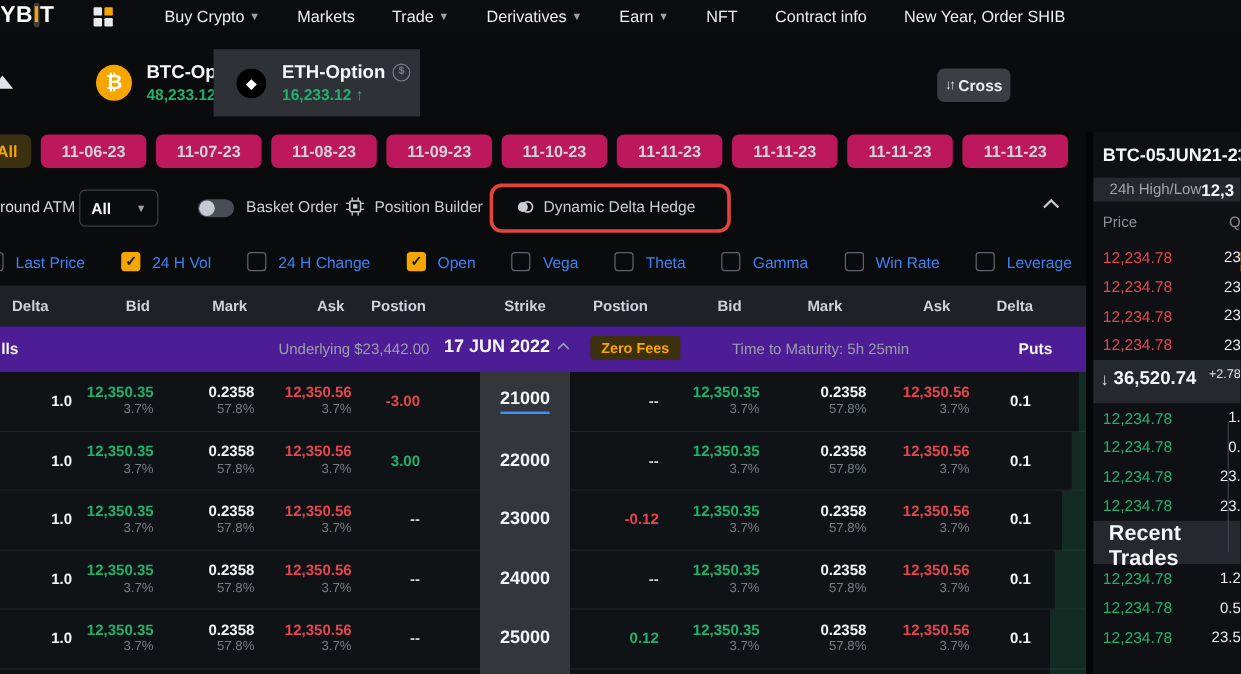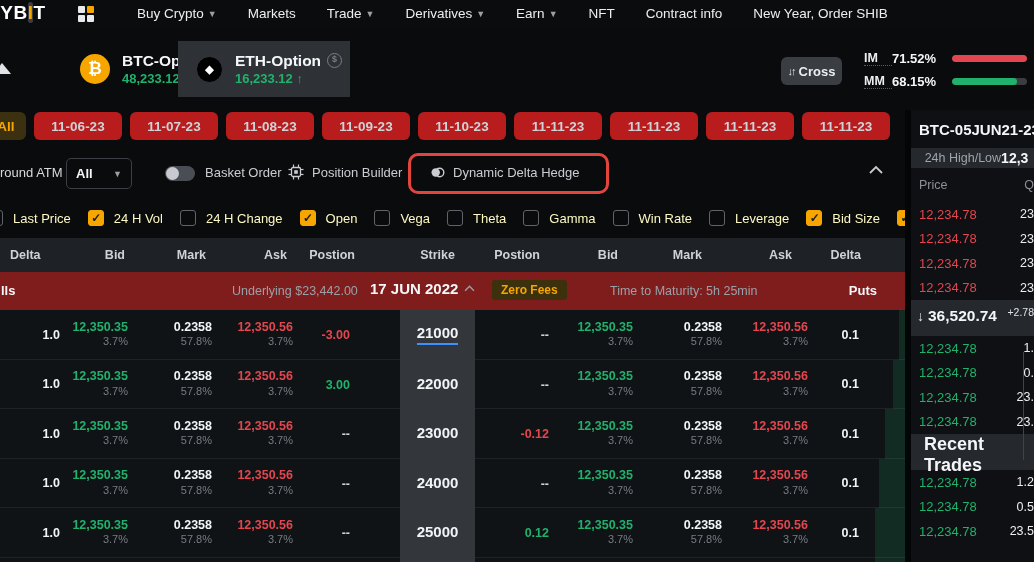--- a/index.html
+++ b/index.html
@@ -39,41 +39,41 @@
   .margrow{display:flex;align-items:center;height:15px;margin-bottom:8px;}
   .marglab{font-size:12.5px;font-weight:700;color:#eceef1;border-bottom:1px dotted #5a5e64;width:28px;}
   .margval{font-size:13px;font-weight:700;color:#f4f6f8;width:60px;}
   .bar{width:75px;height:7px;background:#3a3d42;border-radius:4px;overflow:hidden;}
   .bar i{display:block;height:100%;border-radius:4px;}
   .bar .imf{width:100%;background:#e3464e;}
   .bar .mmf{width:86%;background:#20b26c;}
 
   
   .dates{position:absolute;top:112px;left:0;width:905px;height:28px;display:flex;gap:8px;}
-  .dtab{min-width:88px;height:28px;background:#b91c1c;border-radius:6px;color:#cfd3d8;font-size:13.5px;font-weight:700;display:flex;align-items:center;justify-content:center;cursor:pointer;}
+  .dtab{min-width:88px;height:28px;background:#be185d;border-radius:6px;color:#cfd3d8;font-size:13.5px;font-weight:700;display:flex;align-items:center;justify-content:center;cursor:pointer;}
   .dtab.all{min-width:40px;margin-left:-14px;background:#3b3110;color:#f7a600;}
 
   
   .frow{position:absolute;top:150px;left:0;width:905px;height:46px;}
   .atmlab{position:absolute;left:0;top:15px;font-size:13px;color:#d6d9dd;}
   .rangesel{position:absolute;left:66px;top:8px;width:66px;height:31px;border:1px solid #3c4046;border-radius:5px;display:flex;align-items:center;justify-content:space-between;padding:0 9px;cursor:pointer;}
   .rangesel .rv{font-size:13px;font-weight:700;color:#f4f6f8;}
   .toggle{position:absolute;left:165px;top:16px;width:30px;height:15px;background:#4a4e54;border-radius:8px;cursor:pointer;}
   .toggle .knob{position:absolute;left:1px;top:1px;width:13px;height:13px;border-radius:50%;background:#c7cbd1;}
   .flab{position:absolute;top:15px;font-size:13px;color:#c9cdd2;}
   .basketlab{left:205px;}
   .chipico{position:absolute;left:288px;top:14px;}
   .builderlab{left:312px;}
   .ddhico{position:absolute;left:429px;top:14px;}
   .ddhlab{left:453px;}
   .collapse{position:absolute;left:868px;top:15px;cursor:pointer;}
   .annot{position:absolute;left:408px;top:153px;width:201px;height:41px;border:3px solid #e3453d;border-radius:10px;z-index:60;pointer-events:none;}
 
   
-  .checks{position:absolute;top:204px;left:0;width:905px;height:28px;display:flex;gap:17px;font-size:13px;color:#fef9c3;white-space:nowrap;}
+  .checks{position:absolute;top:204px;left:0;width:905px;height:28px;display:flex;gap:30px;font-size:13px;color:#3b82f6;white-space:nowrap;}
   .chk{display:flex;align-items:center;gap:10px;}
   .box{width:16px;height:16px;border-radius:3px;border:1.5px solid #60646a;position:relative;}
   .box.on{background:#f7a600;border-color:#f7a600;}
   .box.on::after{content:"✓";position:absolute;left:2.5px;top:-0.5px;font-size:12px;font-weight:700;color:#1a1c1e;}
   .chk.first{margin-left:-13px;}
 
   
   .main{position:absolute;top:238px;left:0;width:905px;height:324px;}
   .grid{display:grid;grid-template-columns:62px 70px 84px 80px 104px 75px 90px 75px 87px 85px 93px;}
   .thead{height:34px;background:#1e2125;align-items:center;font-size:12.5px;font-weight:700;color:#cfd3d8;}
@@ -82,21 +82,21 @@
   .th:nth-child(2){padding-right:7px;}
   .th:nth-child(3){padding-right:10px;}
   .th:nth-child(4){padding-right:9px;}
   .th:nth-child(5){padding-right:45px;}
   .th:nth-child(6){text-align:center;}
   .th:nth-child(7){padding-right:25px;}
   .th:nth-child(8){padding-right:22px;}
   .th:nth-child(9){padding-right:25px;}
   .th:nth-child(10){padding-right:20px;}
   .th:nth-child(11){padding-right:44px;}
-  .subrow{height:38px;background:#7f1d1d;position:relative;font-size:12.5px;color:#9aa0a8;}
+  .subrow{height:38px;background:#4c1d95;position:relative;font-size:12.5px;color:#9aa0a8;}
   .callslab{position:absolute;left:1px;top:11px;font-size:13px;font-weight:700;color:#f4f6f8;}
   .underly{position:absolute;left:232px;top:12px;}
   .expiry{position:absolute;left:370px;top:8px;font-size:15px;font-weight:700;color:#f4f6f8;display:flex;align-items:center;gap:6px;}
   .zfees{position:absolute;left:492px;top:8px;background:#3d300d;color:#f7a600;font-size:12px;font-weight:700;padding:3px 9px;border-radius:3px;}
   .matur{position:absolute;left:610px;top:12px;}
   .putslab{position:absolute;right:28px;top:11px;font-size:13px;font-weight:700;color:#f4f6f8;}
   .rows{position:relative;height:252px;background:#101316;}
   .strike-strip{position:absolute;left:400px;width:75px;top:0;bottom:0;background:#33373c;z-index:2;}
   .depth{position:absolute;right:0;background:rgba(32,178,108,0.16);z-index:1;}
   .trow{height:49.5px;align-items:center;border-bottom:1px solid #1f2226;position:relative;}
@@ -188,36 +188,20 @@
             <span>ETH-Option</span>
             <span class="settle">$</span>
           </div>
         <div class="optprice"><span>16,233.12</span> <span>↑</span></div>
       </div>
     </div>
     <button class="crossbtn" style="border:none;">
         <span class="crossico">↓↑</span>
         <span>Cross</span>
       </button>
-    <div class="marg">
-      <div class="margrow">
-        <span class="marglab">IM</span>
-        <span class="margval">71.52%</span>
-        <span class="bar">
-            <i class="imf"></i>
-          </span>
-      </div>
-      <div class="margrow">
-        <span class="marglab">MM</span>
-        <span class="margval">68.15%</span>
-        <span class="bar">
-            <i class="mmf"></i>
-          </span>
-      </div>
-    </div>
   </section>
 
   <div class="dates">
     <div class="dtab all">All</div>
     <div class="dtab">11-06-23</div>
     <div class="dtab">11-07-23</div>
     <div class="dtab">11-08-23</div>
     <div class="dtab">11-09-23</div>
     <div class="dtab">11-10-23</div>
     <div class="dtab">11-11-23</div>

